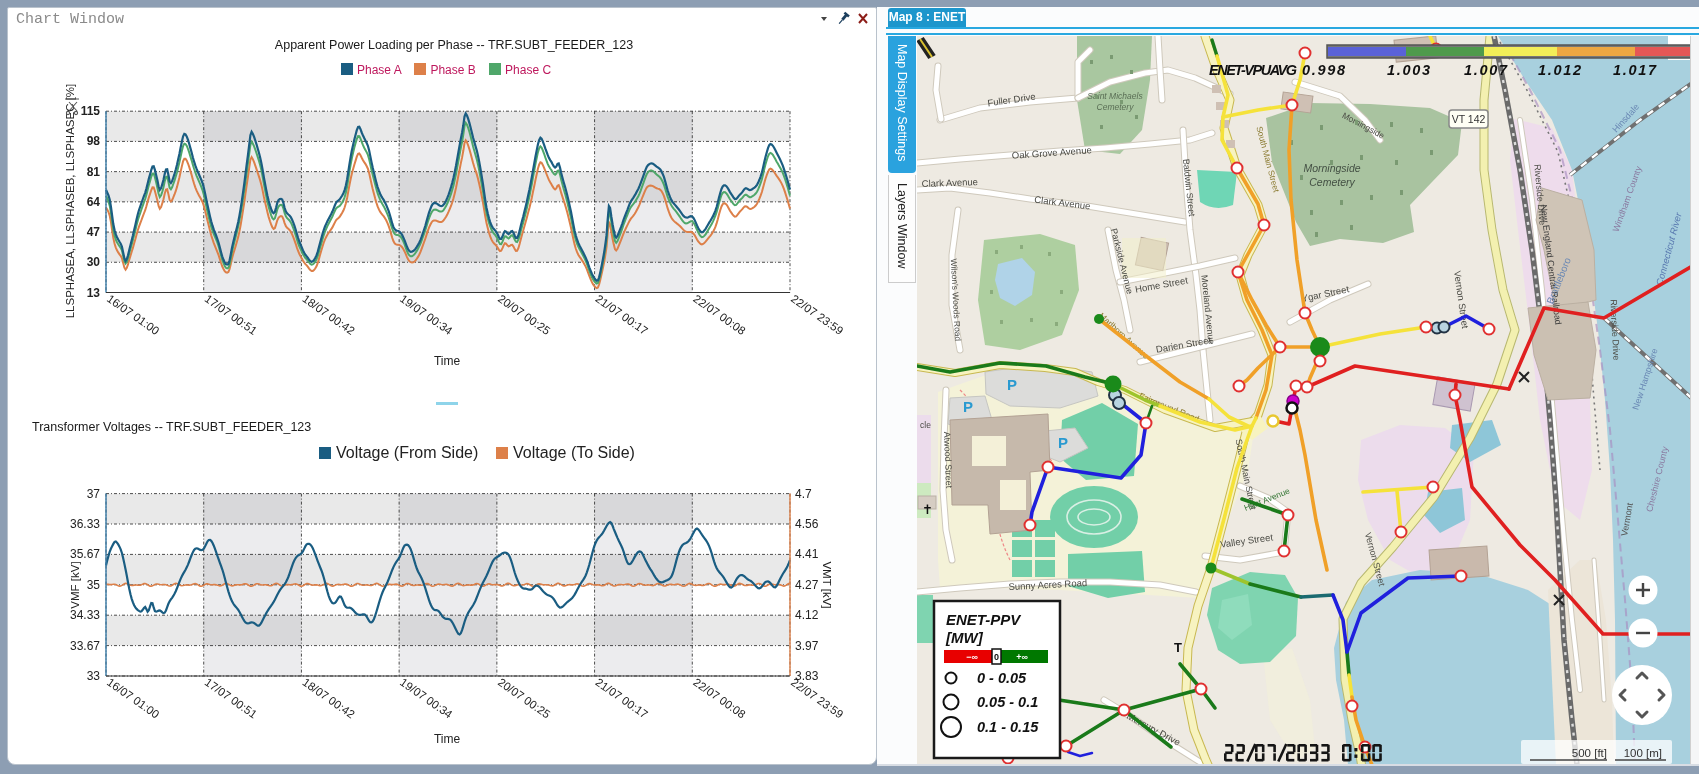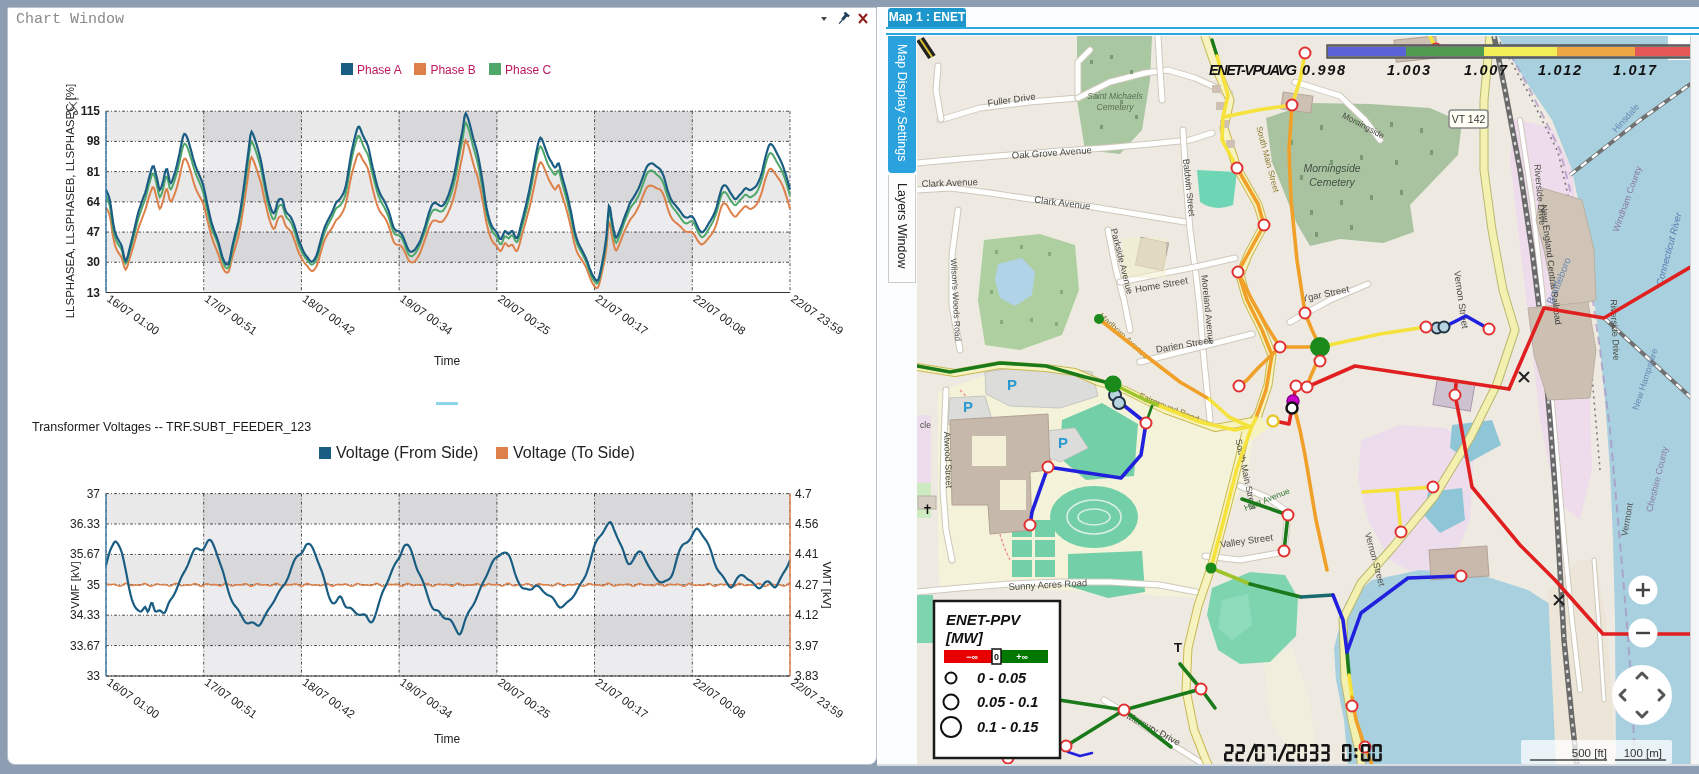--- a/index.html
+++ b/index.html
@@ -35,20 +35,21 @@
     <svg width="52" height="18">
       <path d="M3,7 L9,7 L6,11 Z" fill="#444"></path>
       <g transform="rotate(40 25 9)">
           <rect x="23.6" y="3" width="2.8" height="7" fill="#1c3f5e"></rect>
           <rect x="22" y="2" width="6" height="2.5" fill="#1c3f5e"></rect>
           <rect x="24.4" y="10" width="1.2" height="5" fill="#1c3f5e"></rect>
         </g>
       <path d="M41,4 L49,13 M41,13 L49,4" stroke="#8c1d18" stroke-width="2"></path>
     </svg>
   </div>
+  <div style="position:absolute;left:24px;top:30px;width:844px;text-align:center;font-size:12.5px;color:#1a1a1a">Apparent Power Loading per Phase -- TRF.SUBT_FEEDER_123</div>
   <div style="position:absolute;left:333px;top:55px;font-size:12px;color:#be185d">
     <span style="display:inline-block;width:12px;height:12px;background:#1a5d82;vertical-align:-1px;margin-right:4px"></span>Phase A
     &nbsp;&nbsp;&nbsp;<span style="display:inline-block;width:12px;height:12px;background:#dd8049;vertical-align:-1px;margin-right:4px"></span>Phase B
     &nbsp;&nbsp;&nbsp;<span style="display:inline-block;width:12px;height:12px;background:#4fa76a;vertical-align:-1px;margin-right:4px"></span>Phase C
   </div>
   <div style="position:absolute;left:24px;top:412px;width:844px;text-align:left;font-size:12.5px;color:#1a1a1a">Transformer Voltages -- TRF.SUBT_FEEDER_123</div>
   <div style="position:absolute;left:311px;top:436px;font-size:16px;color:#222">
     <span style="display:inline-block;width:12px;height:12px;background:#1a5d82;vertical-align:-1px;margin-right:5px"></span>Voltage (From Side)
     &nbsp;&nbsp;&nbsp;<span style="display:inline-block;width:12px;height:12px;background:#dd8049;vertical-align:-1px;margin-right:5px"></span>Voltage (To Side)
   </div>
@@ -151,21 +152,21 @@
 <text x="691.3" y="683.0" font-size="11.5" fill="#222" text-anchor="start" font-family="Liberation Sans" transform="rotate(35 691.3 683.0)">22/07 00:08</text>
 <text x="789.0" y="683.0" font-size="11.5" fill="#222" text-anchor="start" font-family="Liberation Sans" transform="rotate(35 789.0 683.0)">22/07 23:59</text>
 <text x="78" y="584" font-size="11.5" fill="#222" text-anchor="middle" font-family="Liberation Sans" transform="rotate(-90 78 584)">VMF [kV]</text>
 <text x="822" y="584" font-size="11.5" fill="#222" text-anchor="middle" font-family="Liberation Sans" transform="rotate(90 822 584)">VMT [kV]</text>
 <text x="446" y="742" font-size="12" fill="#222" text-anchor="middle" font-family="Liberation Sans">Time</text>
   </svg>
 </div>
 <div id="splitter"></div>
 <div style="position:absolute;left:879px;top:390px;width:5px;height:28px;background:#8ec7e8"></div>
 <div id="rightpanel"></div>
-<div id="maptab">Map 1 : ENET</div>
+<div id="maptab">Map 8 : ENET</div>
 <div class="cyline" style="top:26.5px;height:2.5px"></div>
 <div class="cyline" style="top:33px;height:2px"></div>
 <div id="vtab1">
     <span>Map Display Settings</span>
   </div>
 <div id="vtab2">
     <span>Layers Window</span>
   </div>
 <svg id="mapsvg" width="773" height="729" viewBox="917 36 773 729">
 <rect x="917" y="36" width="773" height="729" fill="#eeeae2"></rect>

